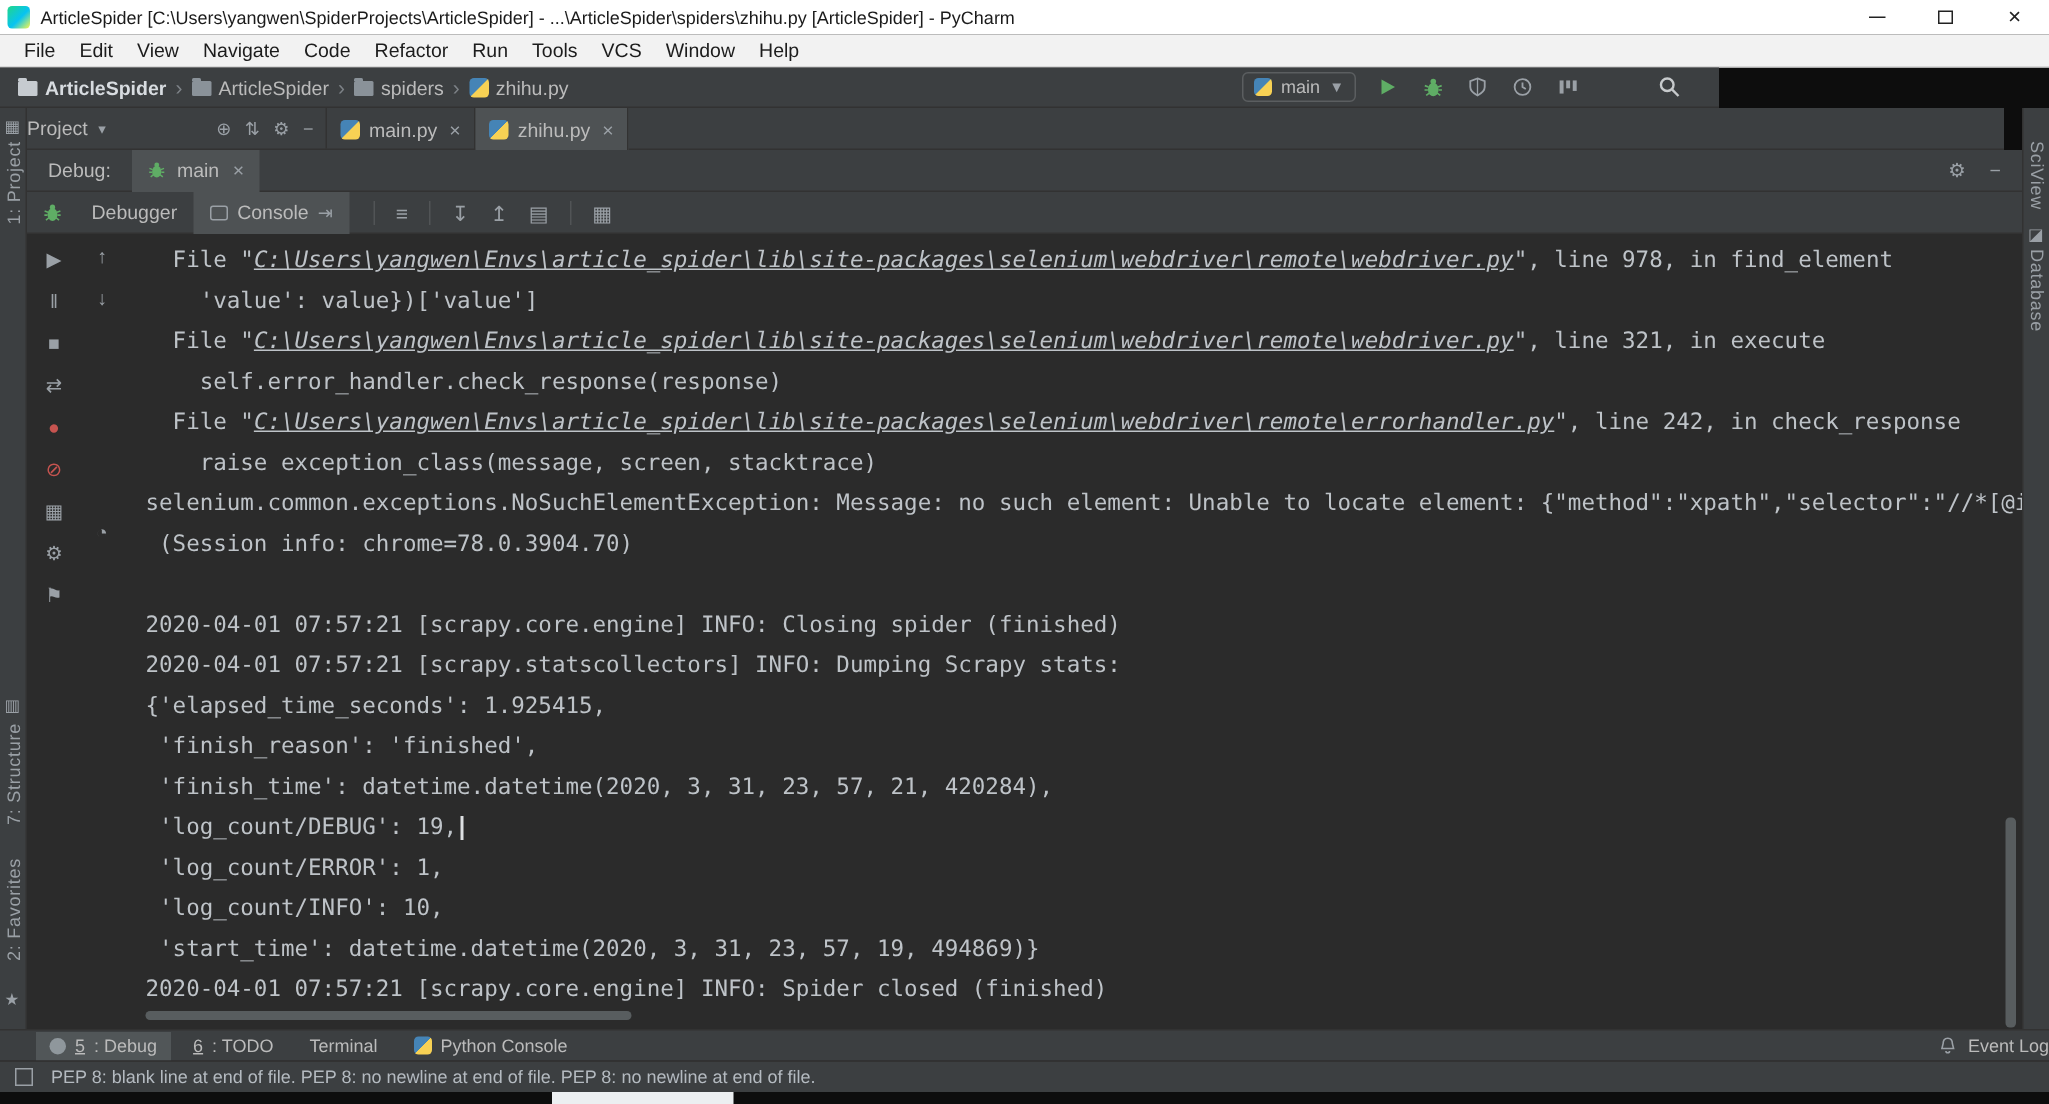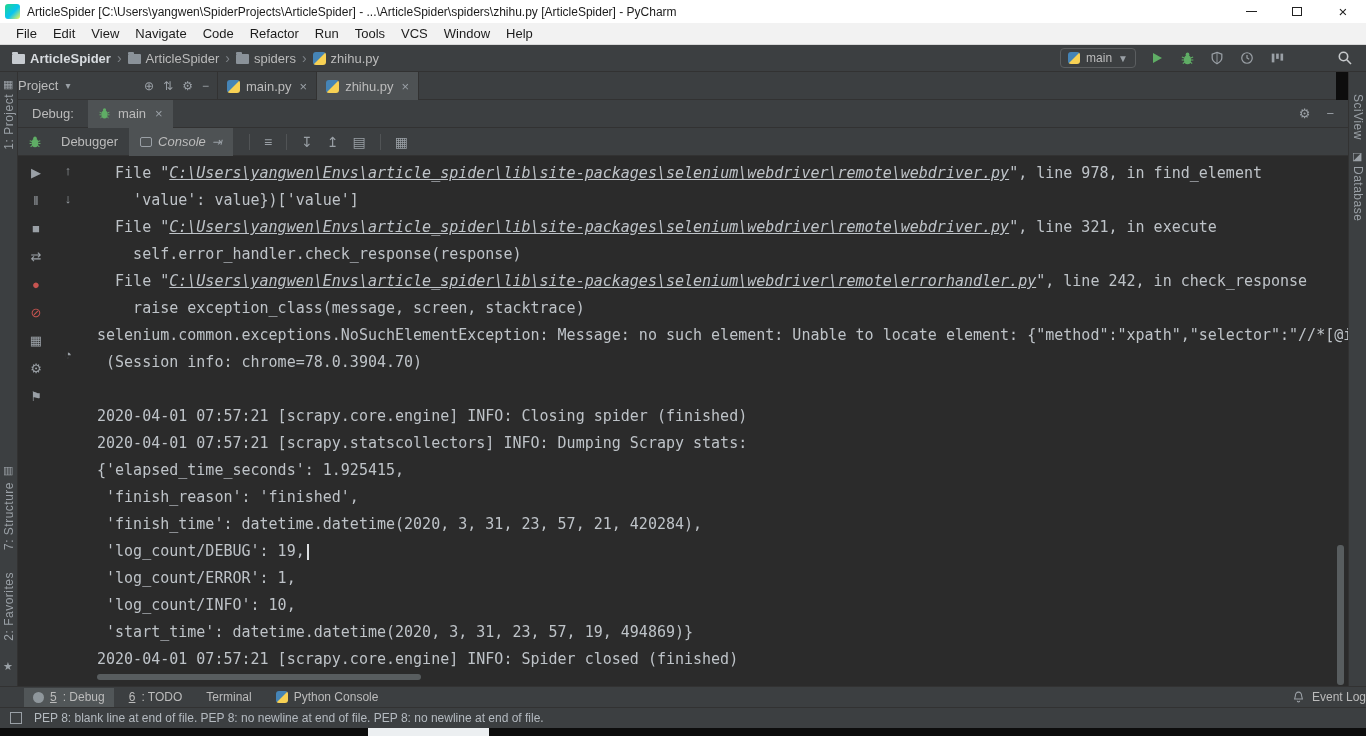--- a/index.html
+++ b/index.html
@@ -24,22 +24,22 @@
   .min-glyph{display:block;width:11px;height:1px;background:#222;}
   .max-glyph{display:block;width:10px;height:9px;border:1px solid #222;}
   .close-glyph{font-size:15px;line-height:1;}
 
   
   #menubar{left:0;top:23px;width:1366px;height:22px;background:#f2f2f2;border-bottom:1px solid #d8d8d8;
     display:flex;align-items:center;padding-left:8px;font-size:13px;color:#1c1c1c;}
   .menu-item{padding:0 8px;cursor:default;}
 
   
-  #navbar{left:0;top:45px;width:1366px;height:27px;background:var(--panel);border-bottom:1px solid var(--border);
-    display:flex;align-items:center;padding:0 8px 0 12px;font-size:13px;color:var(--uitext);}
+  #navbar{left:0;top:45px;width:1146px;height:27px;background:var(--panel);border-bottom:1px solid var(--border);
+    display:flex;align-items:center;padding:0 20px 0 12px;font-size:13px;color:var(--uitext);}
   #breadcrumbs{display:flex;align-items:center;gap:6px;}
   .crumb{display:inline-flex;align-items:center;gap:5px;}
   .crumb.bold{color:#d8dce0;font-weight:bold;}
   .crumb-sep{color:#7d8287;font-size:14px;}
   .folder-icon{display:inline-block;width:13px;height:10px;background:#8a9299;border-radius:1px;position:relative;margin-top:1px;}
   .folder-icon::before{content:"";position:absolute;top:-2px;left:0;width:6px;height:2px;background:inherit;border-radius:1px 1px 0 0;}
   .folder-icon.bright{background:#c6cbd0;}
   .py-icon{display:inline-block;width:13px;height:13px;border-radius:3px;
     background:linear-gradient(135deg,#4584b6 49%,#f7d154 51%);}
   #navbar-right{margin-left:auto;display:flex;align-items:center;gap:12px;padding-right:4px;}
@@ -62,21 +62,21 @@
   #debug-header{left:18px;top:100px;width:1330px;height:28px;background:var(--panel);border-bottom:1px solid var(--border);
     display:flex;align-items:center;padding-left:14px;font-size:13px;color:var(--uitext);}
   .session-tab{display:flex;align-items:center;gap:7px;background:var(--active-tab);height:28px;padding:0 10px;margin-left:14px;}
   #debug-header-right{margin-left:auto;display:flex;align-items:center;gap:16px;padding-right:14px;color:var(--icon);font-size:13px;}
 
   
   #console-toolbar{left:18px;top:128px;width:1330px;height:28px;background:var(--panel);border-bottom:1px solid var(--border);
     display:flex;align-items:center;padding-left:10px;font-size:13px;color:var(--uitext);}
   #view-tabs{display:flex;margin-left:8px;}
   .vtab{height:28px;display:flex;align-items:center;gap:6px;padding:0 11px;}
-  .vtab.active{background:var(--active-tab);font-style:italic;}
+  .vtab.active{background:var(--active-tab);}
   .console-tab-icon{display:inline-block;width:12px;height:10px;border:1px solid var(--icon);border-radius:2px;}
   .jump-glyph{color:var(--icon);font-size:12px;}
   #console-toolbar-icons{display:flex;align-items:center;gap:14px;margin-left:16px;color:var(--icon);font-size:14px;}
   .tb-sep{width:1px;height:16px;background:#515456;}
 
   
   #console{left:18px;top:156px;width:1330px;height:530px;background:var(--console-bg);overflow:hidden;}
   .gutter-col{position:absolute;display:flex;flex-direction:column;align-items:center;gap:12px;color:var(--icon);}
   #gutter-col1{left:8px;top:8px;width:20px;}
   #gutter-col2{left:40px;top:6px;width:20px;}

